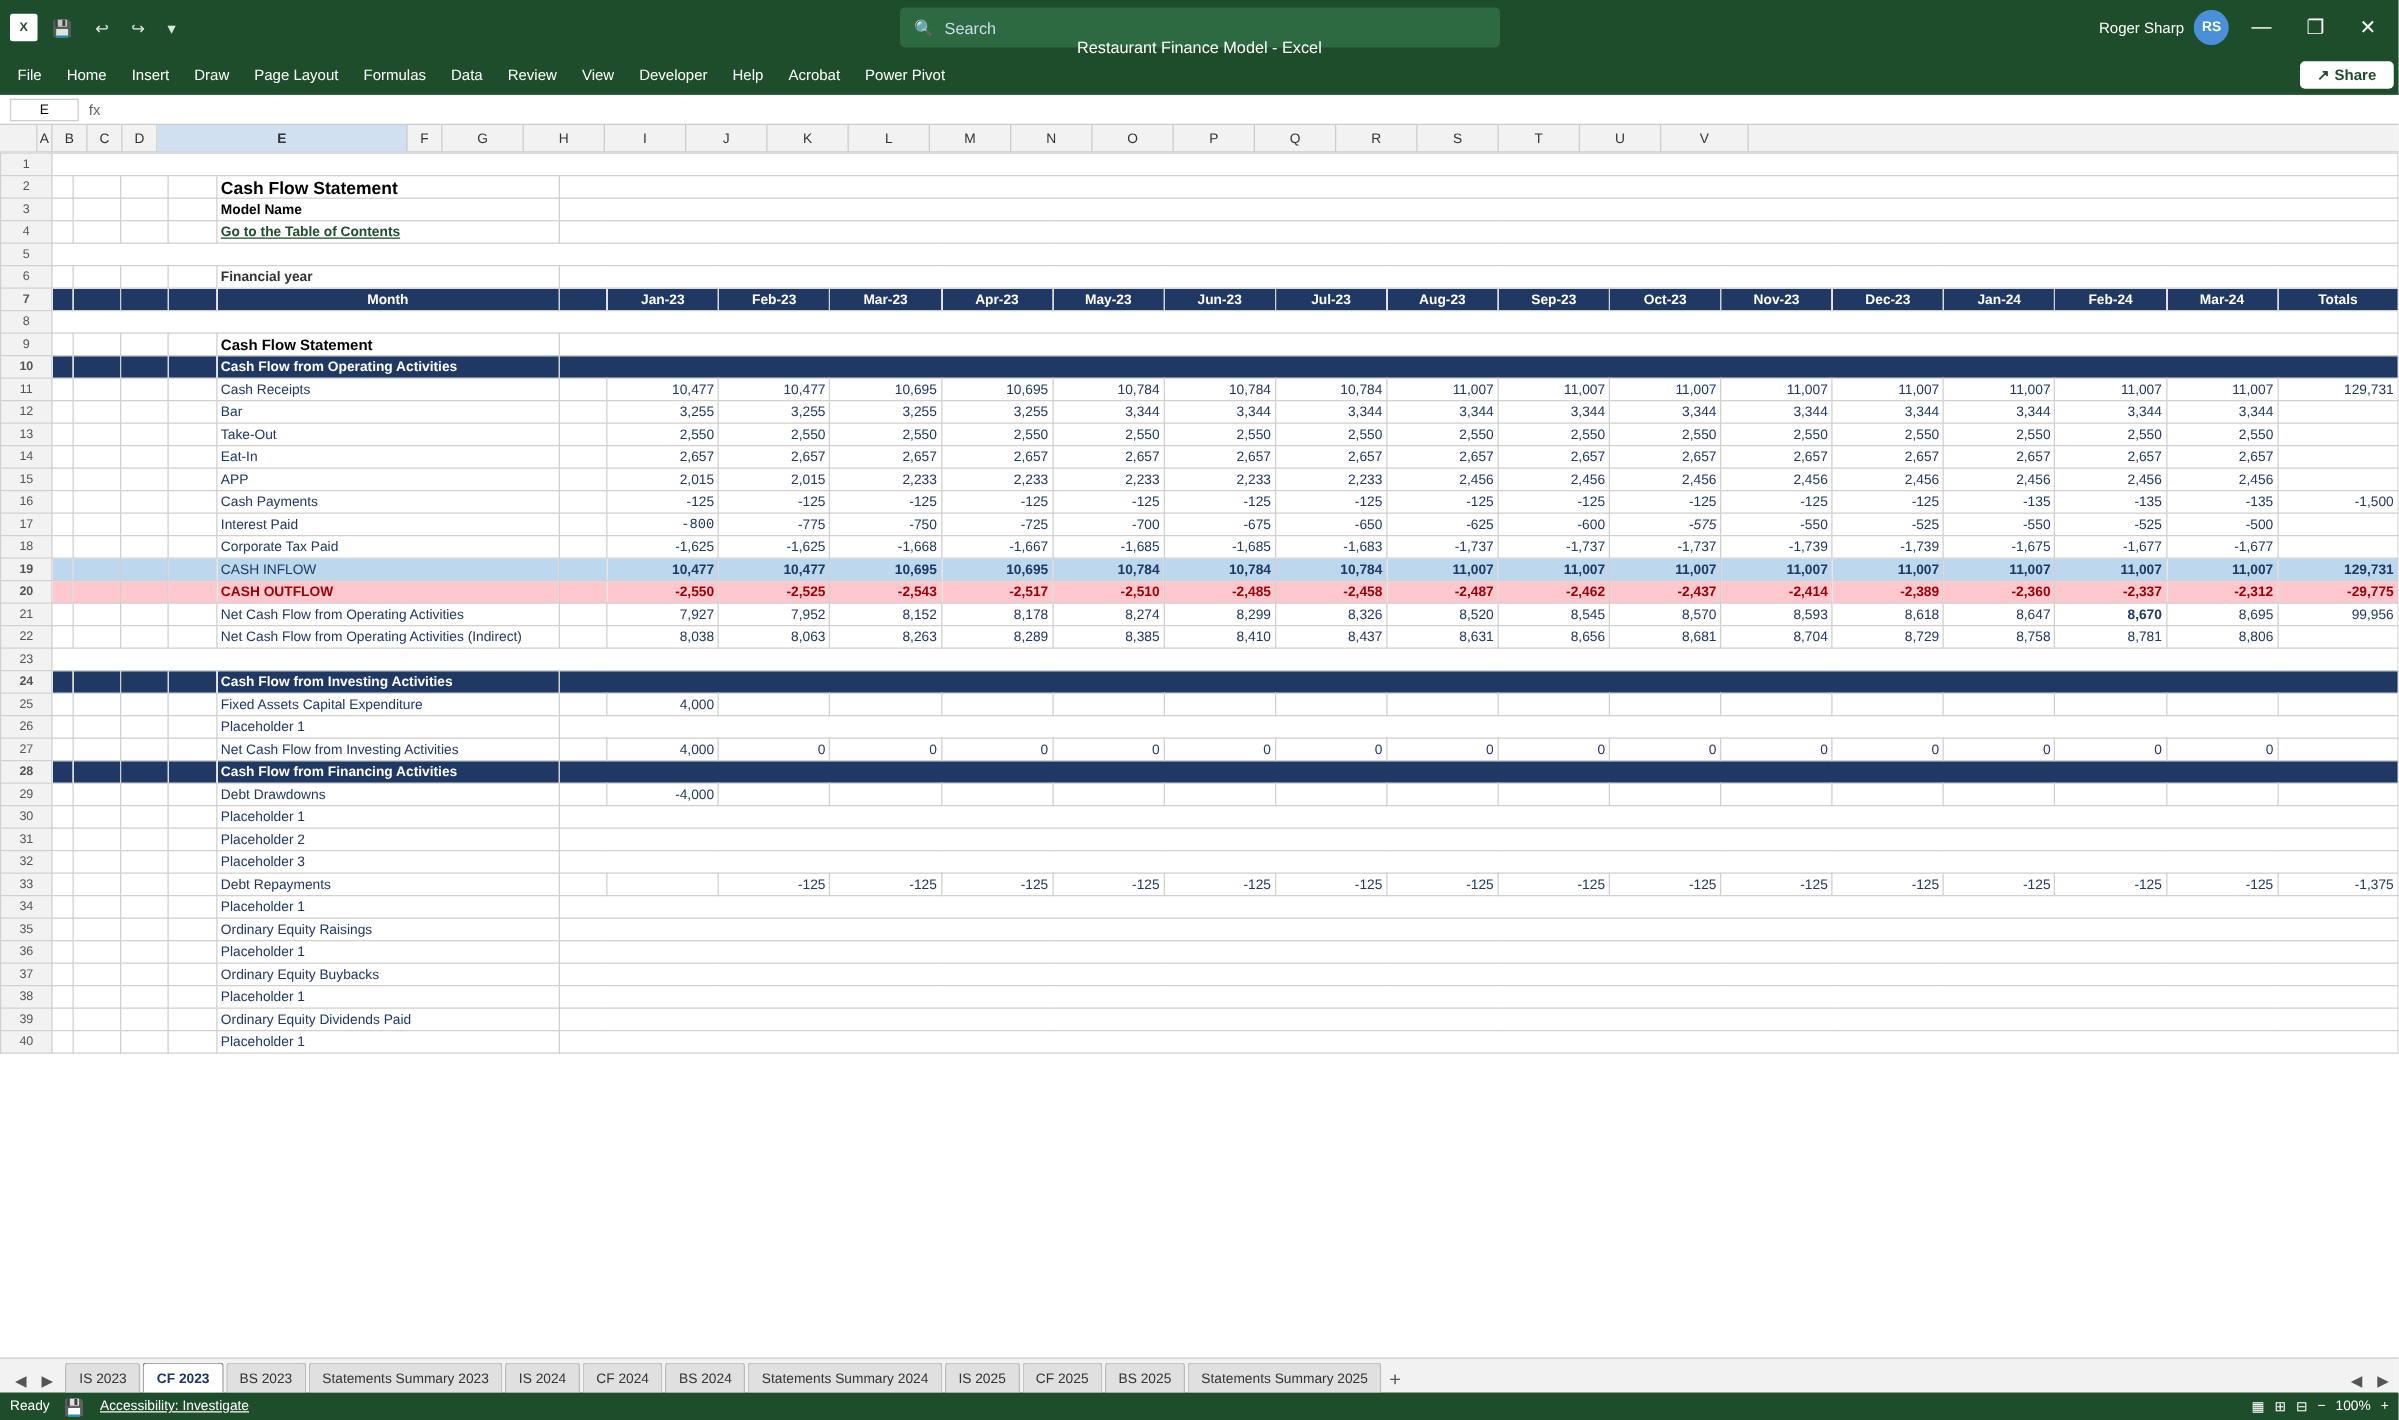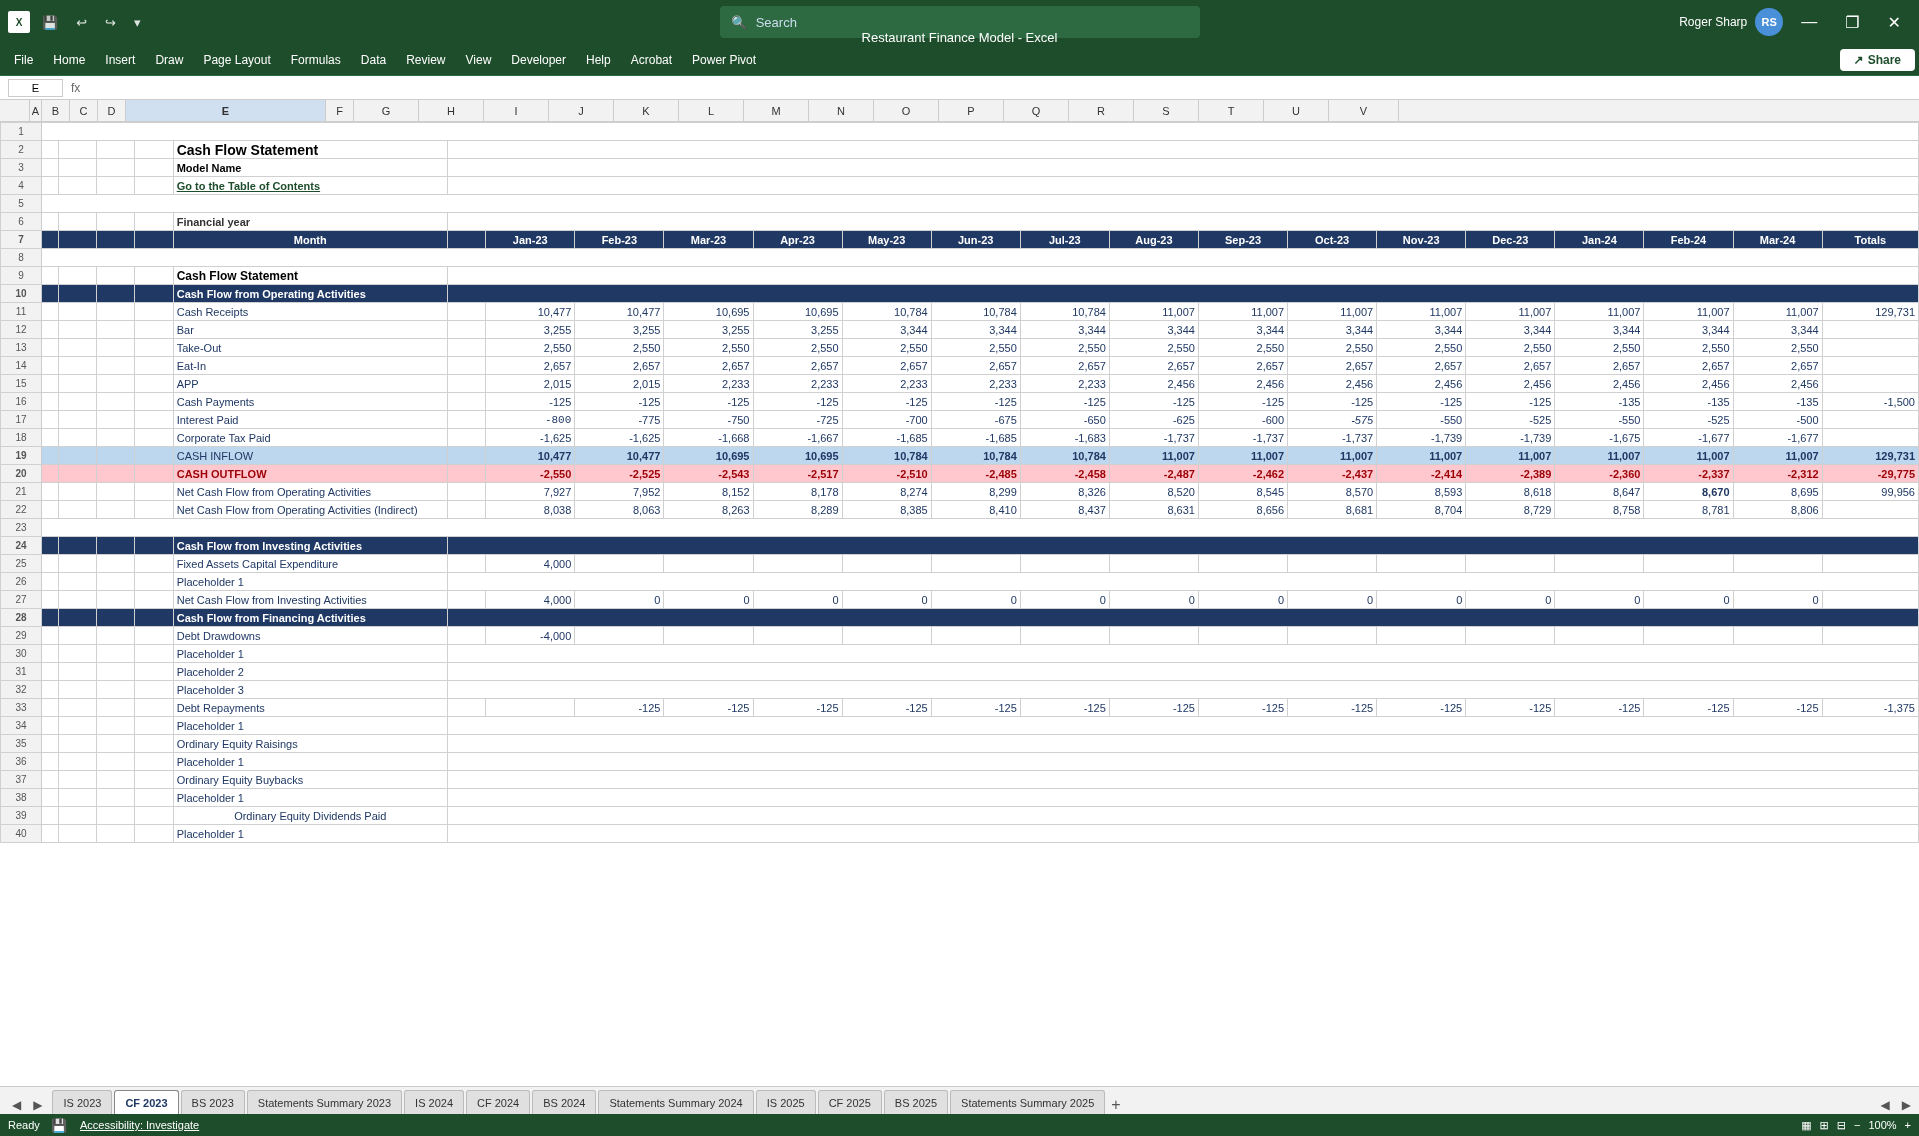--- a/index.html
+++ b/index.html
@@ -921,21 +921,21 @@
     <td class="indent2" style="color:#1f3864;">Placeholder 1</td>
     <td colspan="17"></td>
   </tr>
 
   <tr class="data-row">
     <td class="row-num">39</td>
     <td></td>
           <td></td>
           <td></td>
           <td></td>
-    <td class="indent1" style="color:#1f3864;text-align:center;">Ordinary Equity Dividends Paid</td>
+    <td class="indent1" style="color:#1f3864;">Ordinary Equity Dividends Paid</td>
     <td colspan="17"></td>
   </tr>
 
   <tr class="data-row">
     <td class="row-num">40</td>
     <td></td>
           <td></td>
           <td></td>
           <td></td>
     <td class="indent2" style="color:#1f3864;">Placeholder 1</td>

